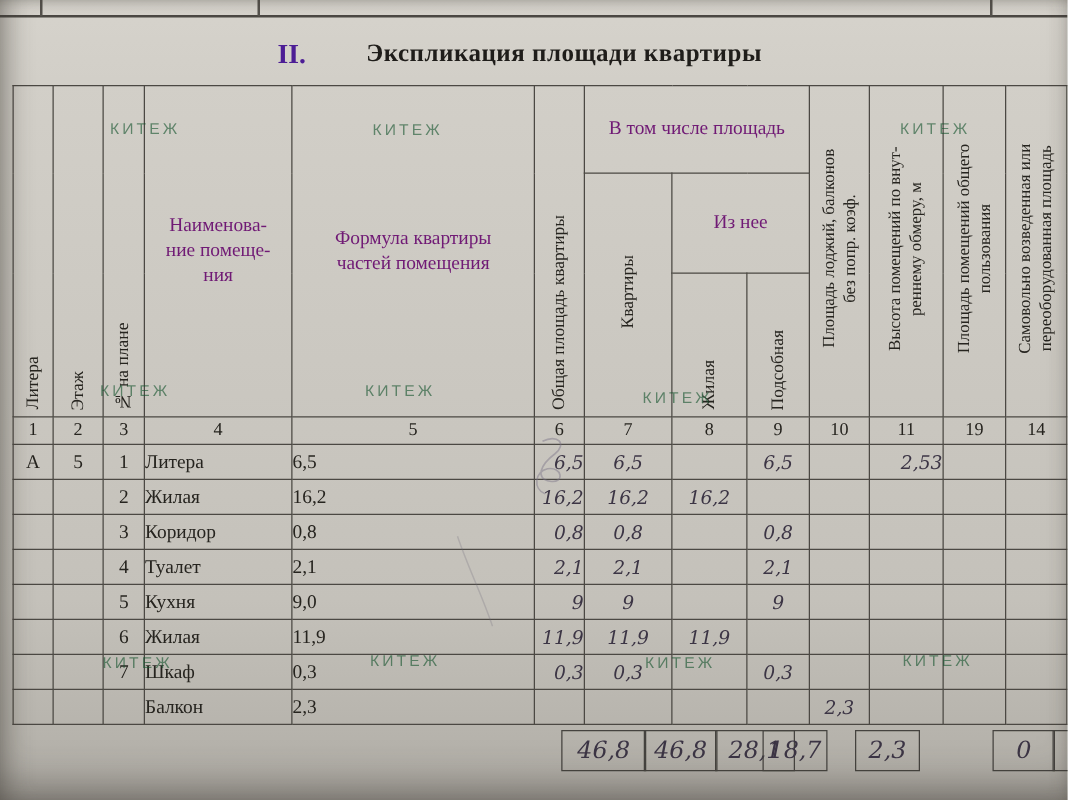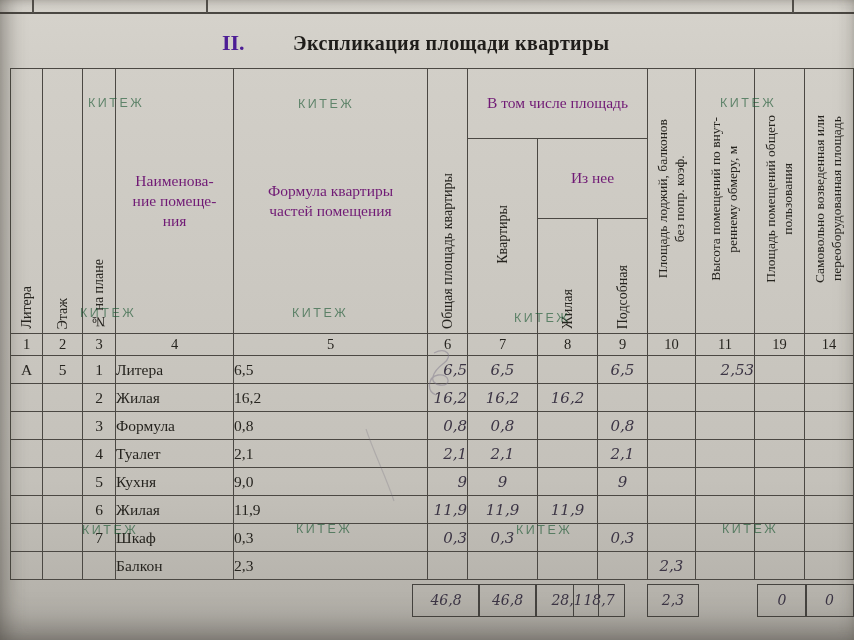--- a/index.html
+++ b/index.html
@@ -32,21 +32,21 @@
   td{font-size:15.5px;color:#26241f;}
   .numcell{font-size:14.5px;text-align:center;}
   .pc{text-align:center;}
   .pl{text-align:left;padding-left:5px;}
   .hw{font-family:"DejaVu Serif",serif;font-style:italic;font-size:15px;color:#3c3545;}
   .hwr{text-align:right;padding-right:3px;}
   .hwc{text-align:center;}
   .hwr2{text-align:right;padding-right:5px;}
   
   .tbox{position:absolute;top:584px;height:31px;line-height:31px;border:1.6px solid #45433f;
-        text-align:center;font-family:"DejaVu Serif",serif;font-style:italic;font-size:14px;color:#3c3545;}
+        text-align:center;font-family:"DejaVu Serif",serif;font-style:italic;font-size:19px;color:#3c3545;margin-left:37px;}
   
   .wm{position:absolute;font-family:"Liberation Sans",sans-serif;font-size:12.5px;letter-spacing:2.5px;
       color:#14532d;opacity:.6;z-index:5;}
   .scrib{position:absolute;z-index:6;opacity:.45;}
 </style>
 </head>
 <body>
 
 <div class="rem-h"></div>
 <div class="rem-v" style="left:32px"></div>
@@ -161,21 +161,21 @@
     <td class="hw hwc"></td>
     <td class="hw hwc"></td>
     <td class="hw hwr2"></td>
     <td class="hw hwc"></td>
     <td class="hw hwc"></td>
   </tr>
   <tr style="height:28px">
     <td class="pc"></td>
     <td class="pc"></td>
     <td class="pc">3</td>
-    <td class="pl">Формула</td>
+    <td class="pl">Коридор</td>
     <td class="pl">0,8</td>
     <td class="hw hwr">0,8</td>
     <td class="hw hwc">0,8</td>
     <td class="hw hwc"></td>
     <td class="hw hwc">0,8</td>
     <td class="hw hwc"></td>
     <td class="hw hwr2"></td>
     <td class="hw hwc"></td>
     <td class="hw hwc"></td>
   </tr>

